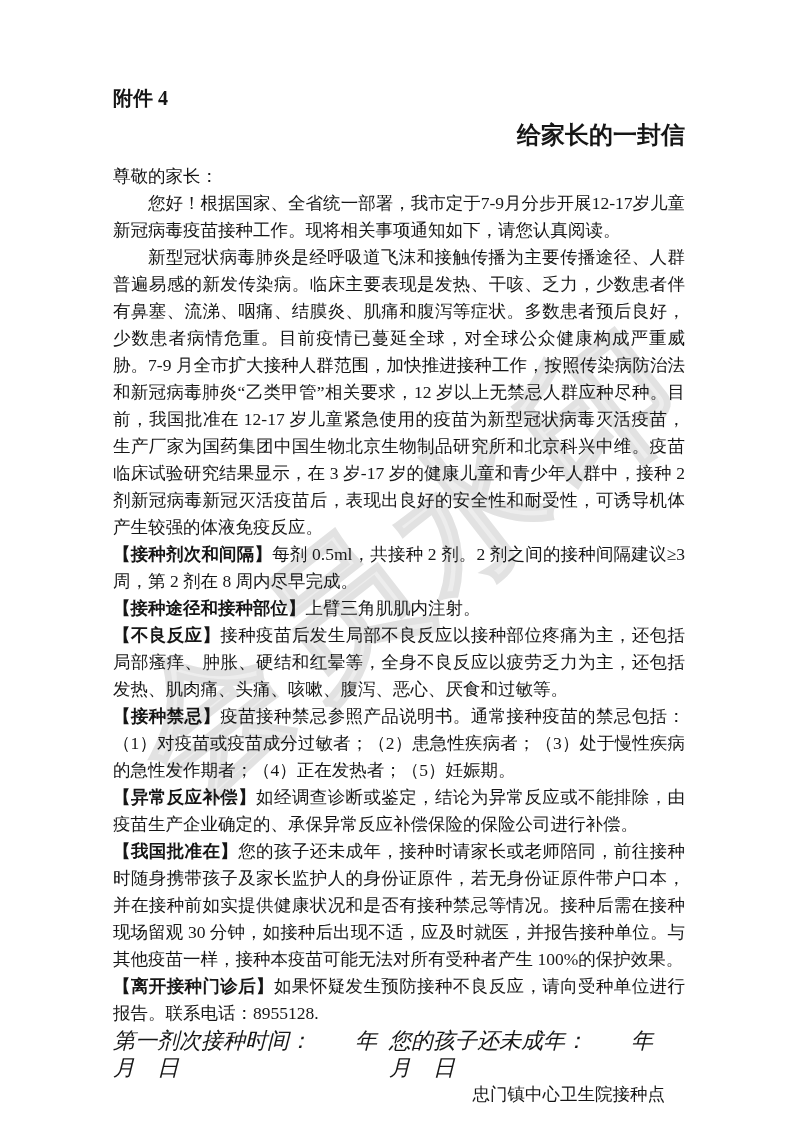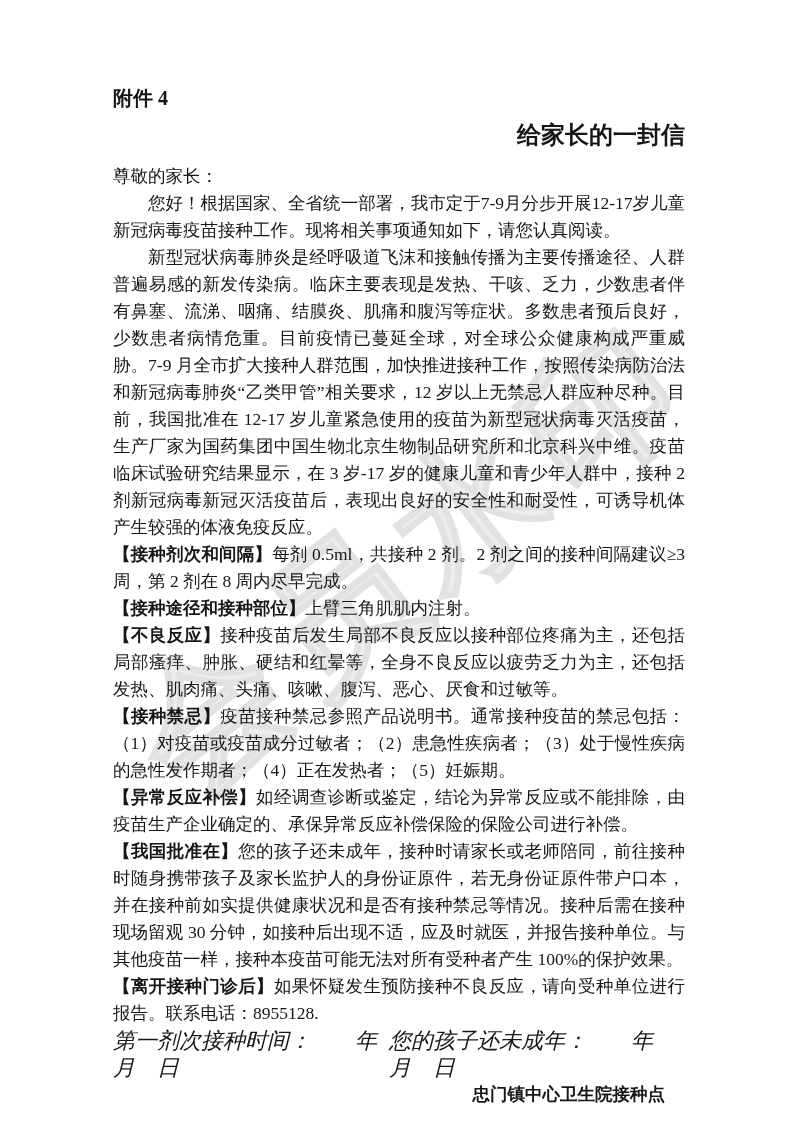--- a/index.html
+++ b/index.html
@@ -59,21 +59,20 @@
     font-size: 22px;
     line-height: 27px;
     font-style: italic;
   }
   .footer-line .f2 { margin-left: auto; margin-right: 20px; }
   .site-line {
     font-size: 17.5px;
     line-height: 27px;
     text-align: right;
     padding-right: 20px;
-    font-weight: bold;
   }
 </style>
 </head>
 <body>
 
 <div class="page">
 
   <div class="watermark">会员水印</div>
 
   <div class="doc">

